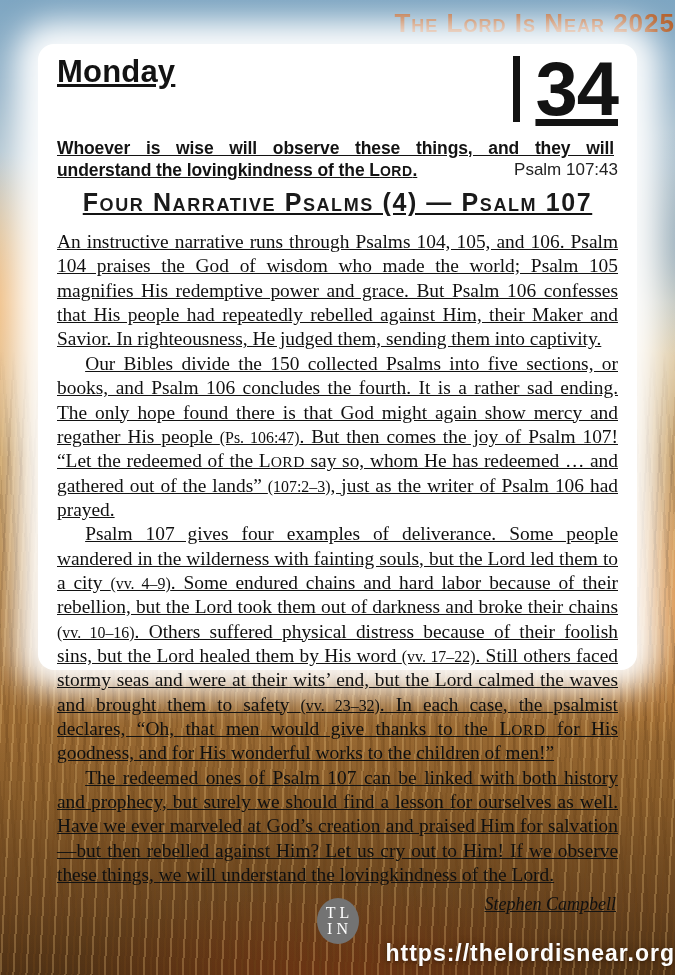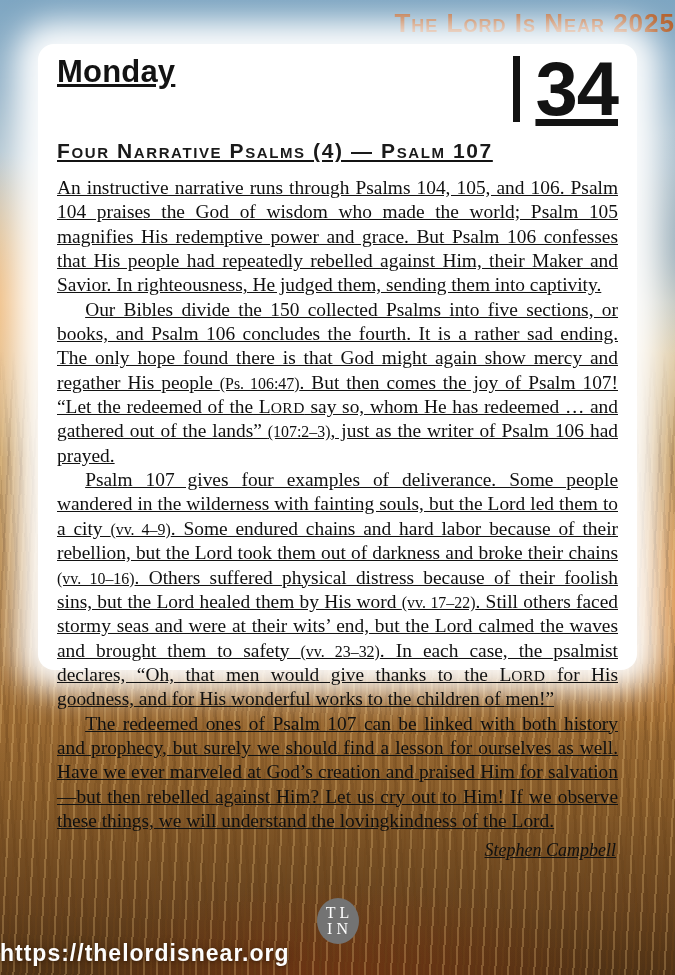--- a/index.html
+++ b/index.html
@@ -66,22 +66,22 @@
   .verse-text {
     font-size:17.5px; line-height:1.26; font-weight:700;
     text-align:justify; letter-spacing:-0.1px; padding-right:4px;
   }
   .verse-ref {
     position:absolute; right:0; bottom:1px;
     font-size:17px; font-weight:400; color:#222;
   }
 
   .article-title {
-    margin-top:17px; text-align:left;
-    font-size:21px; font-weight:700;
+    margin-top:7px; text-align:center;
+    font-size:25px; font-weight:700;
     font-variant:small-caps; letter-spacing:1.6px;
     color:#1a1a1a;
   }
 
   .body-text {
     margin-top:13px;
     font-family:"Liberation Serif", serif;
     font-size:19.4px; line-height:1.255;
     text-align:justify; color:#101010;
   }
@@ -101,21 +101,21 @@
   .logo {
     position:absolute; left:50%; top:898px; transform:translateX(-50%);
     width:42px; height:46px; border-radius:50%;
     background:#737373; color:#fff;
     display:flex; flex-direction:column; align-items:center; justify-content:center;
     font-family:"Liberation Serif", serif; font-size:16px; line-height:0.98;
     letter-spacing:4px; text-indent:4px;
   }
   .site-url {
     position:absolute; left:0; width:100%; bottom:8px;
-    text-align:left;
+    text-align:right;
     font-size:23px; font-weight:700; letter-spacing:1px;
     color:#fdfdfd;
     text-shadow:0 1px 3px rgba(40,20,5,0.55), 0 0 8px rgba(40,20,5,0.35);
   }
 </style>
 </head>
 <body>
 
 <div class="photo-bg"></div>
 <div class="wheat-streaks"></div>
@@ -125,20 +125,24 @@
 <div class="panel">
 
   <div class="date-row">
     <div class="date-left">
       <div class="weekday">Monday</div>
     </div>
     <div class="day-bar"></div>
     <div class="day-num">34</div>
   </div>
 
+  <div class="verse-block">
+    <div class="verse-text">Whoever is wise will observe these things, and they will understand the lovingkindness of the L<span class="sc">ORD</span>.</div>
+    <div class="verse-ref">Psalm 107:43</div>
+  </div>
 
   <div class="article-title">Four Narrative Psalms (4) — Psalm 107</div>
 
   <div class="body-text">
     <p>An instructive narrative runs through Psalms 104, 105, and 106. Psalm 104 praises the God of wisdom who made the world; Psalm 105 magnifies His redemptive power and grace. But Psalm 106 confesses that His people had repeatedly rebelled against Him, their Maker and Savior. In righteousness, He judged them, sending them into captivity.</p>
     <p class="indent">Our Bibles divide the 150 collected Psalms into five sections, or books, and Psalm 106 concludes the fourth. It is a rather sad ending. The only hope found there is that God might again show mercy and regather His people <span class="ref">(Ps. 106:47)</span>. But then comes the joy of Psalm 107! “Let the redeemed of the L<span class="sc">ORD</span> say so, whom He has redeemed … and gathered out of the lands” <span class="ref">(107:2–3)</span>, just as the writer of Psalm 106 had prayed.</p>
     <p class="indent">Psalm 107 gives four examples of deliverance. Some people wandered in the wilderness with fainting souls, but the Lord led them to a city <span class="ref">(vv. 4–9)</span>. Some endured chains and hard labor because of their rebellion, but the Lord took them out of darkness and broke their chains <span class="ref">(vv. 10–16)</span>. Others suffered physical distress because of their foolish sins, but the Lord healed them by His word <span class="ref">(vv. 17–22)</span>. Still others faced stormy seas and were at their wits’ end, but the Lord calmed the waves and brought them to safety <span class="ref">(vv. 23–32)</span>. In each case, the psalmist declares, “Oh, that men would give thanks to the L<span class="sc">ORD</span> for His goodness, and for His wonderful works to the children of men!”</p>
     <p class="indent">The redeemed ones of Psalm 107 can be linked with both history and prophecy, but surely we should find a lesson for ourselves as well. Have we ever marveled at God’s creation and praised Him for salvation—but then rebelled against Him? Let us cry out to Him! If we observe these things, we will understand the lovingkindness of the Lord.</p>
   </div>
 

